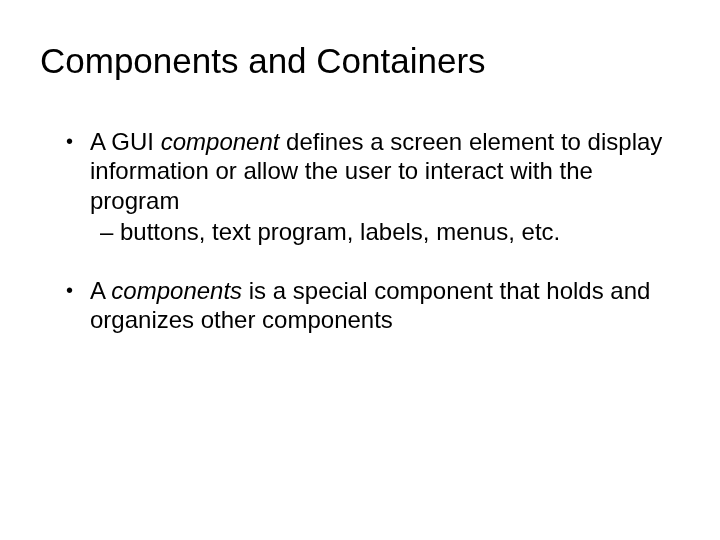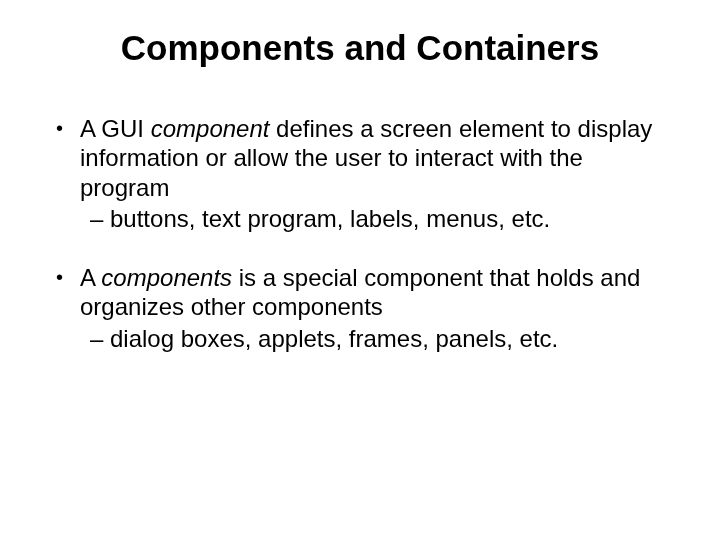--- a/index.html
+++ b/index.html
@@ -12,27 +12,27 @@
     color: #000;
   }
   .slide {
     box-sizing: border-box;
     width: 720px;
     height: 540px;
     padding: 28px 40px 40px 40px;
   }
   .title {
     font-size: 35px;
-    text-align: center;
-    margin: 0 0 46px 0;
-    font-weight: 700;
+    text-align: left;
+    margin: 13px 0 46px 0;
+    font-weight: 400;
   }
   ul.top {
     list-style: none;
-    margin: 4px;
+    margin: 14px;
     padding: 0 0 0 8px;
     font-size: 24px;
     line-height: 1.22;
   }
   ul.top > li {
     position: relative;
     padding-left: 28px;
     margin-bottom: 30px;
   }
   ul.top > li::before {
@@ -72,21 +72,16 @@
       <span>A GUI </span><span class="italic">component</span><span> defines a screen element to display information or allow the user to interact with the program</span>
       <ul class="sub">
         <li>
           <span>buttons, text program, labels, menus, etc.</span>
         </li>
       </ul>
     </li>
 
     <li>
       <span>A </span><span class="italic">components</span><span> is a special component that holds and organizes other components</span>
-      <ul class="sub">
-        <li>
-          <span>dialog boxes, applets, frames, panels, etc.</span>
-        </li>
-      </ul>
     </li>
 
   </ul>
 </div>
 
 </body></html>

